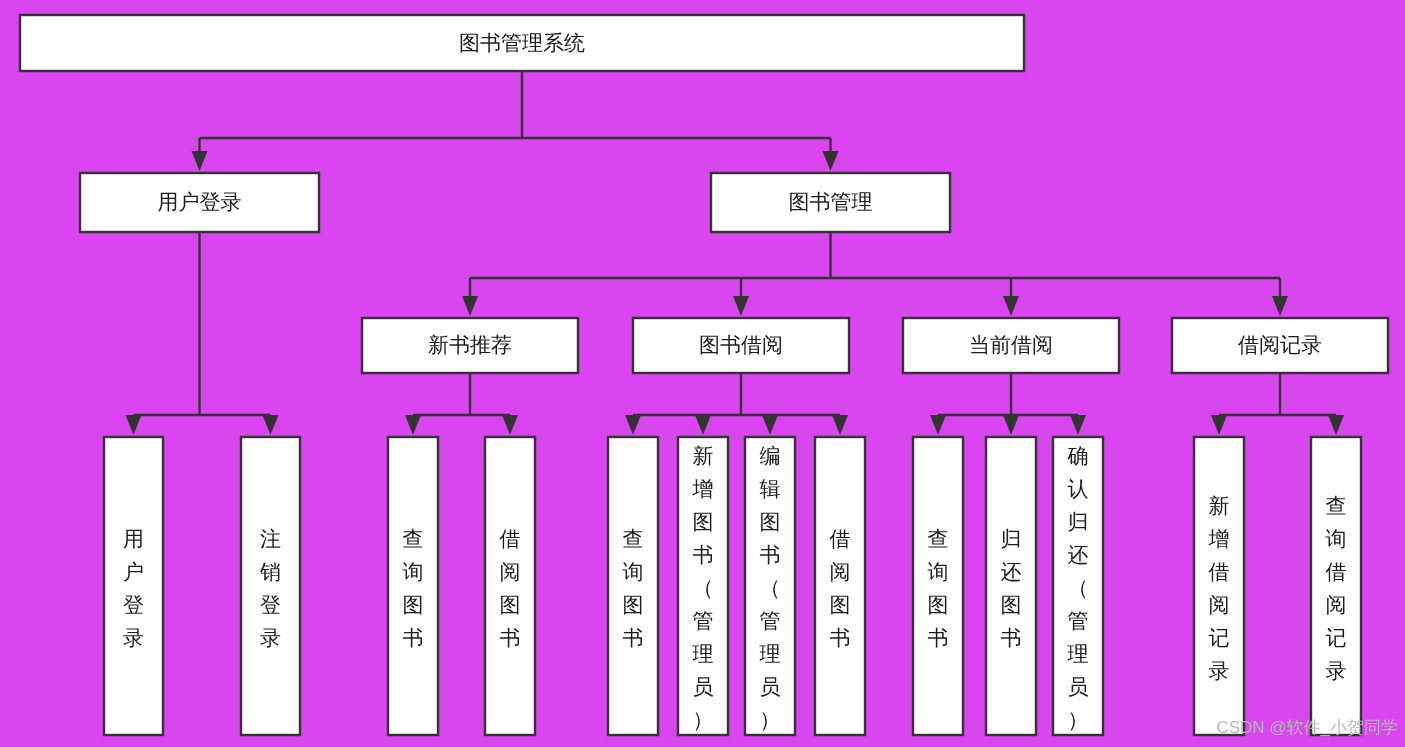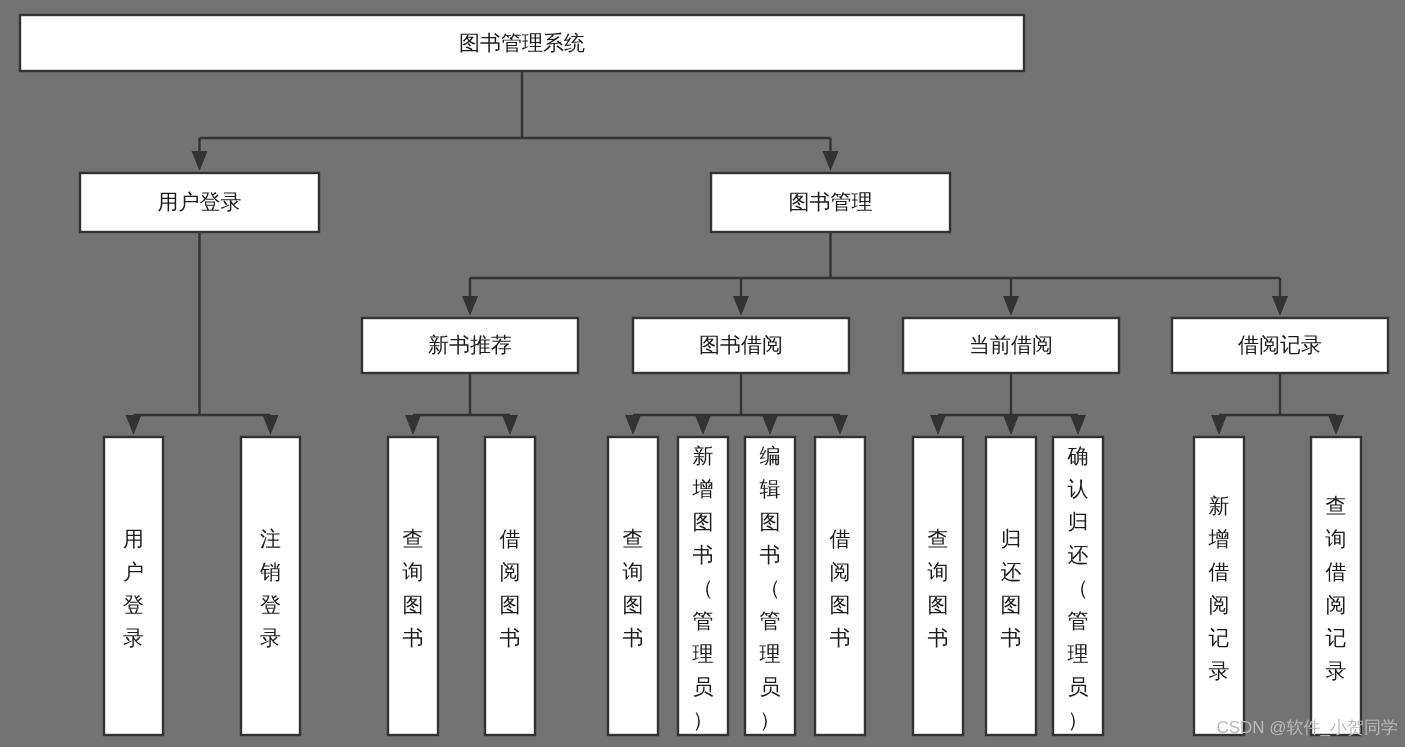--- a/index.html
+++ b/index.html
@@ -8,21 +8,21 @@
     padding: 0;
     background: #ffffff;
   }
   body {
     font-family: "Liberation Sans", "DejaVu Sans", sans-serif;
   }
   #diagram-root {
     position: relative;
     width: 1405px;
     height: 747px;
-    background: #737373;
+    background: #d946ef;
     overflow: hidden;
   }
   svg#tree-svg {
     position: absolute;
     left: 0;
     top: 0;
     width: 1405px;
     height: 747px;
     display: block;
   }

